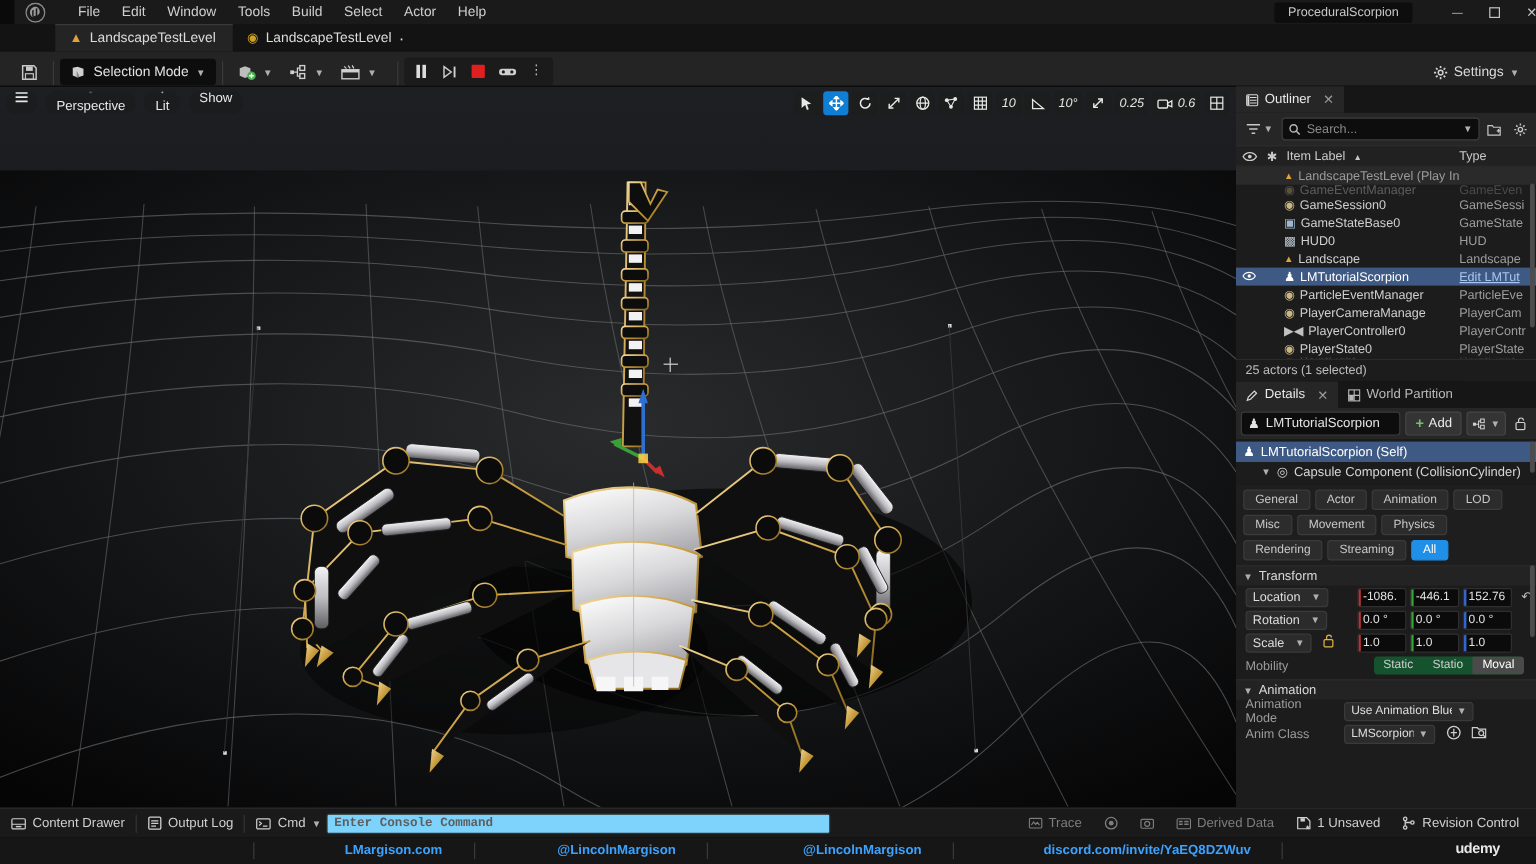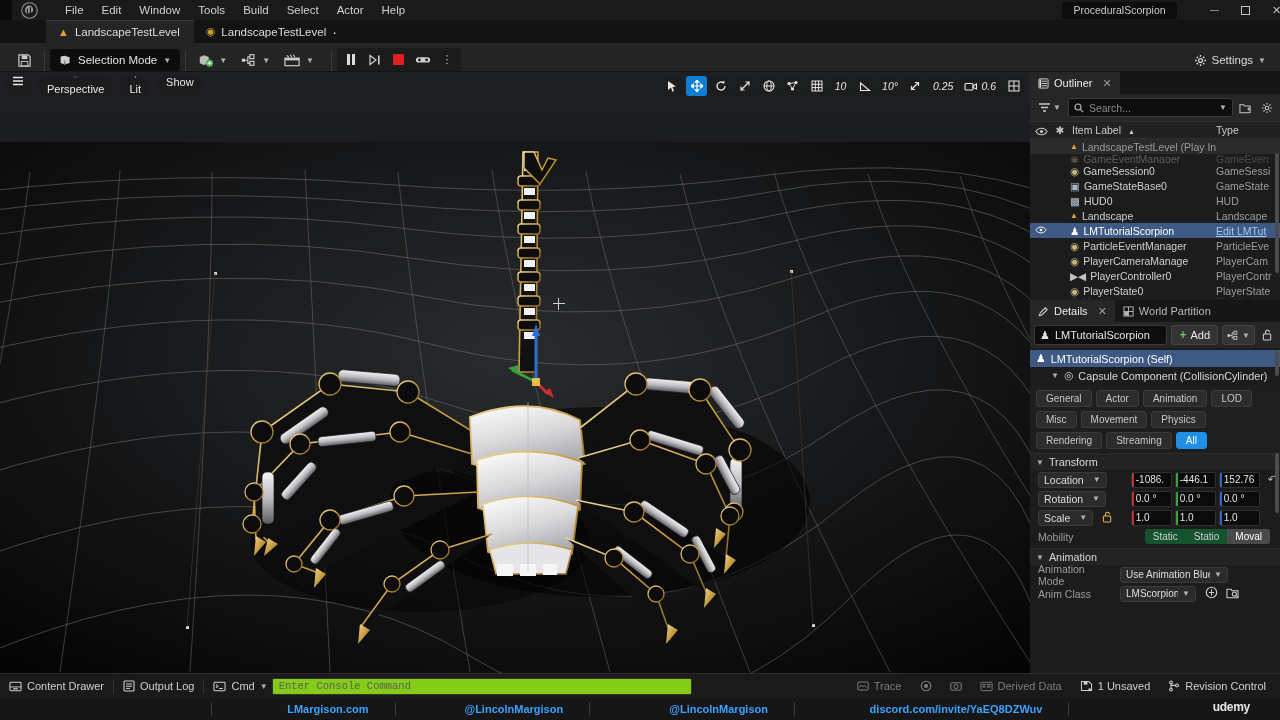--- a/index.html
+++ b/index.html
@@ -211,23 +211,24 @@
   .det-scroll{position:absolute; right:1px; top:0; width:4px; height:70px; background:#4c4c4c; border-radius:2px;}
 
   
   .statusbar {
     position:absolute; top:673px; left:0; width:1280px; height:25px; background:#1a1a1a;
     display:flex; align-items:center; border-top:1px solid #2b2b2b;
   }
   .sb-btn { display:flex; align-items:center; gap:5px; height:25px; padding:0 9px; font-size:11px; color:#cfcfcf;}
   .sb-vsep{width:1px;height:15px;background:#333;}
   .cmdbox {
-    flex:0 0 420px; height:17px; background:#84cc16; border:1px solid #333; border-radius:2px;
+    flex:0 0 420px; height:17px; background:#7dd3fc; border:1px solid #333; border-radius:2px;
     display:flex; align-items:center; padding:0 6px; color:#5e5e5e; font-size:10.5px;
     font-family:"Liberation Mono", monospace;
+    font-weight:bold;
   }
   .sb-right{ margin-left:auto; display:flex; align-items:center; }
   .sb-dim { color:#7d7d7d; }
 
   
   .socialbar {
     position:absolute; top:698px; left:0; width:1280px; height:22px; background:#161616;
     display:flex; align-items:center; justify-content:center; gap:0; font-size:11px; color:#e8e8e8;
   }
   .soc-cell { padding:0 26px; display:flex; gap:4px; align-items:center; white-space:nowrap;}
@@ -853,20 +854,21 @@
           <div class="c-star"></div>
         <div class="c-label">
             <span style="color:#c9b680">◉</span>
             <span>PointLight</span>
           </div>
         <div class="c-type">PointLight</div>
       </div>
       <div class="ol-scroll"></div>
     </div>
 
+    <div class="ol-status">25 actors (1 selected)</div>
 
     <div class="panel-tabrow" style="margin-top:1px">
       <div class="ptab active">
         <svg width="11" height="11" viewBox="0 0 12 12">
             <path d="M1.5 10.5l1-3L8 2l2 2-5.5 5.5z" fill="none" stroke="#d8d8d8" stroke-width="1.1"></path>
           </svg>
         <span>Details</span>
         <span class="x">✕</span>
       </div>
       <div class="ptab">

